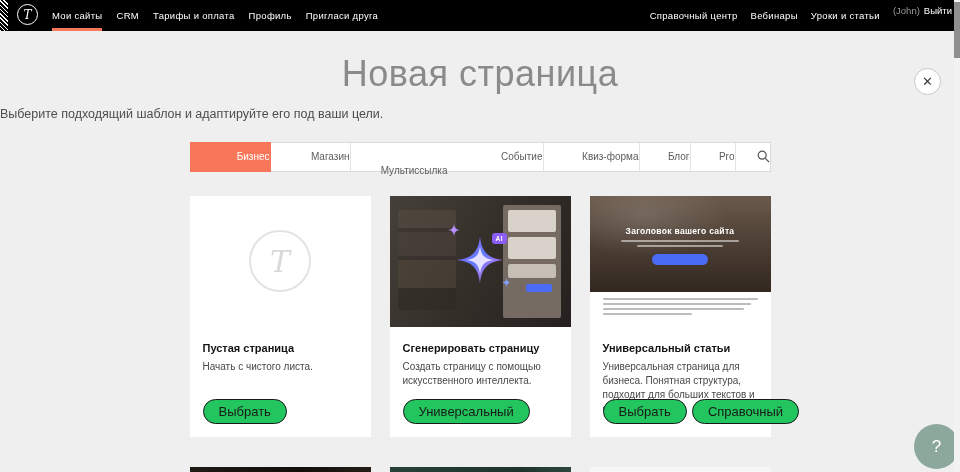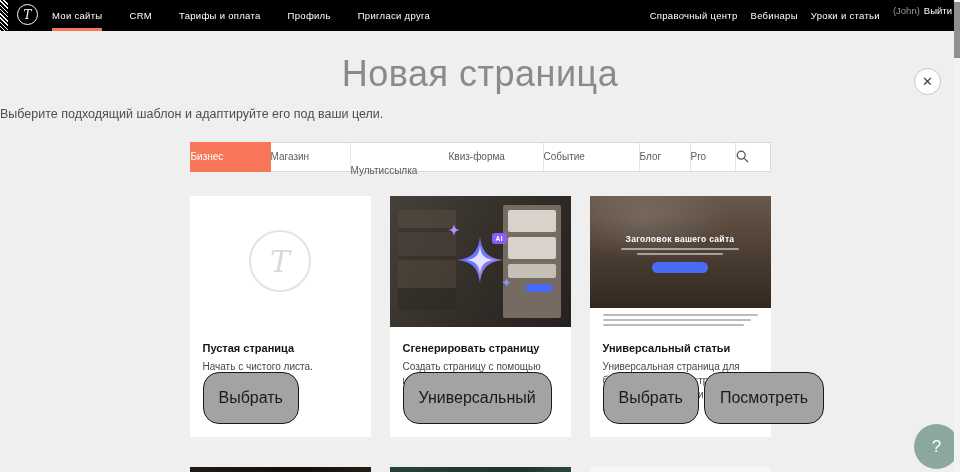--- a/index.html
+++ b/index.html
@@ -17,40 +17,40 @@
     font-family:"Liberation Sans","DejaVu Sans",sans-serif;
   }
 
   
   .topbar{position:relative;height:31px;background:var(--topbar);display:flex;align-items:stretch;color:#fff;}
   .edge-texture{width:8px;height:31px;
     background:repeating-linear-gradient(45deg,#fff 0 1px,#000 1px 3px);}
   .logo{width:21px;height:21px;border-radius:50%;border:1.5px solid #fff;
     display:flex;align-items:center;justify-content:center;margin:4px 0 0 9px;
     font-family:"DejaVu Serif",serif;font-size:12px;font-style:italic;cursor:pointer;flex:0 0 auto;}
-  .nav-left{display:flex;gap:27px;margin-left:14px;}
+  .nav-left{display:flex;gap:14px;margin-left:14px;}
   .nav-right{display:flex;gap:13px;margin-left:auto;padding-right:8px;}
   .nav-item{font-size:9.5px;letter-spacing:.3px;display:flex;align-items:center;height:31px;
     position:relative;cursor:pointer;white-space:nowrap;}
   .nav-item.active::after{content:"";position:absolute;left:0;right:0;bottom:0;height:3px;background:var(--accent);}
   .user{display:flex;align-items:center;gap:4px;height:21px;cursor:pointer;white-space:nowrap;font-size:9.5px;}
   .user-name{color:#9a9a9a;}
 
   
   .main{position:relative;height:441px;}
   .close-btn{position:absolute;top:13px;right:19px;width:27px;height:27px;border-radius:50%;
     background:#fff;border:1px solid #c7c7c7;color:#3c3c3c;font-size:13px;line-height:1;
     display:flex;align-items:center;justify-content:center;cursor:pointer;padding:0;}
   .page-title{margin:24px 8px 0;text-align:center;font-weight:200;font-size:36px;line-height:1.05;
     color:#8a8a8a;letter-spacing:.5px;}
   .page-subtitle{margin:14px 0 0;font-size:12.5px;color:#4d4d4d;}
 
   
   .tabs{width:581px;margin:21px auto 0;display:flex;height:30px;background:#fff;border:1px solid #dadada;}
-  .tab{position:relative;display:flex;align-items:center;justify-content:flex-start;
+  .tab{position:relative;display:flex;align-items:center;justify-content:flex-end;
     font-size:10px;color:#5d5d5d;border-right:1px solid #e4e4e4;cursor:pointer;}
   .tab:last-child{border-right:none;}
   .tab .tab-label{position:relative;z-index:1;}
   .tab.active{color:#fff;}
   .tab.active::before{content:"";position:absolute;inset:-1px;background:var(--accent);z-index:0;}
   .tab:nth-child(1){flex:0 0 80px;}
   .tab:nth-child(2){flex:0 0 80px;}
   .tab:nth-child(3){flex:0 0 98px;margin-top:28px;}
   .tab:nth-child(4){flex:0 0 95px;}
   .tab:nth-child(5){flex:0 0 96px;}
@@ -58,22 +58,22 @@
   .tab:nth-child(7){flex:0 0 45px;}
   .tab:nth-child(8){flex:1 1 auto;}
 
   
   .grid{width:581px;margin:24px auto 0;display:flex;gap:19px;}
   .card{position:relative;width:181px;height:241px;background:#fff;}
   .card-media{position:relative;height:131px;overflow:hidden;}
   .card-title{padding:15px 13px 0;font-size:11px;font-weight:700;color:#141414;}
   .card-desc{padding:6px 13px 0;font-size:10px;line-height:1.4;color:#484848;}
   .card-actions{position:absolute;left:13px;bottom:13px;display:flex;gap:5px;}
-  .pill{border:1px solid #1a1a1a;border-radius:16px;background:#a3a3a3;color:#1a1a1a;
-    font-size:16px;padding:16px 15px;cursor:pointer;font-family:inherit;white-space:nowrap;}
+  .pill{border:1px solid #1a1a1a;border-radius:16px;background:#22c55e;color:#1a1a1a;
+    font-size:13px;padding:4px 15px;cursor:pointer;font-family:inherit;white-space:nowrap;}
 
   
   .blank-media{display:flex;align-items:center;justify-content:center;}
   .blank-circle{width:62px;height:62px;border-radius:50%;border:2px solid #e3e3e3;
     display:flex;align-items:center;justify-content:center;}
   .blank-t{font-family:"DejaVu Serif",serif;font-style:italic;font-size:30px;color:#d9d9d9;}
 
   
   .media-ai{background:linear-gradient(120deg,#46403a 0%,#332d28 55%,#262120 100%);}
   .ai-shelf{position:absolute;left:8px;top:14px;width:58px;height:100px;
@@ -82,21 +82,21 @@
   .ai-panel{position:absolute;right:10px;top:9px;width:58px;height:113px;background:#756b62;border-radius:2px;padding:5px;}
   .ai-panel-card{height:22px;background:#d8d2ca;border-radius:2px;margin-bottom:5px;}
   .ai-panel-card.short{height:14px;background:#c6bfb6;}
   .ai-panel-chip{width:26px;height:8px;border-radius:2px;background:var(--blue);margin-top:6px;margin-left:18px;}
   .ai-star{position:absolute;left:50%;top:50%;transform:translate(-50%,-52%);}
   .ai-spark{position:absolute;}
   .ai-badge{position:absolute;left:102px;top:37px;background:#8b5cf6;color:#fff;
     font-size:6.5px;font-weight:700;padding:2px 4px;border-radius:3px;letter-spacing:.5px;}
 
   
-  .site-hero{height:112px;background:
+  .site-hero{height:96px;background:
     radial-gradient(120px 60px at 30% 20%,rgba(255,255,255,.14),transparent 70%),
     linear-gradient(180deg,#6a594b 0%,#4a3c32 55%,#322821 100%);
     display:flex;flex-direction:column;align-items:center;justify-content:center;padding-top:4px;}
   .site-hero-title{color:#fff;font-size:8.5px;font-weight:700;letter-spacing:.3px;}
   .site-hero-line{height:2px;background:rgba(255,255,255,.5);border-radius:1px;margin-top:4px;}
   .site-hero-line.l1{width:118px;}
   .site-hero-line.l2{width:86px;margin-top:3px;}
   .site-hero-btn{width:56px;height:11px;border-radius:6px;background:var(--blue);margin-top:7px;}
   .site-body{height:35px;background:#fff;padding:6px 13px 0;}
   .site-body-line{height:2px;background:#bcbcbc;border-radius:1px;margin-bottom:3px;}
@@ -159,24 +159,24 @@
       <div class="tab active">
           <span class="tab-label">Бизнес</span>
         </div>
       <div class="tab">
           <span class="tab-label">Магазин</span>
         </div>
       <div class="tab">
           <span class="tab-label">Мультиссылка</span>
         </div>
       <div class="tab">
+          <span class="tab-label">Событие</span>
+        </div>
+      <div class="tab">
           <span class="tab-label">Квиз-форма</span>
-        </div>
-      <div class="tab">
-          <span class="tab-label">Событие</span>
         </div>
       <div class="tab">
           <span class="tab-label">Блог</span>
         </div>
       <div class="tab">
           <span class="tab-label">Pro</span>
         </div>
       <div class="tab">
         <svg width="13" height="13" viewBox="0 0 13 13" fill="none">
           <circle cx="5.2" cy="5.2" r="4" stroke="#555" stroke-width="1.2"></circle>
@@ -247,21 +247,21 @@
             <div class="site-body-line w1"></div>
             <div class="site-body-line w2"></div>
             <div class="site-body-line w3"></div>
             <div class="site-body-line w4"></div>
           </div>
         </div>
         <div class="card-title">Универсальный статьи</div>
         <div class="card-desc">Универсальная страница для бизнеса. Понятная структура, подходит для больших текстов и списков.</div>
         <div class="card-actions">
           <button class="pill">Выбрать</button>
-          <button class="pill">Посмотреть</button>
+          <button class="pill">Справочный</button>
         </div>
       </div>
     </div>
 
     <div class="grid partial">
       <div class="card strip strip-1"></div>
       <div class="card strip strip-2"></div>
       <div class="card strip strip-3"></div>
     </div>
   </main>

